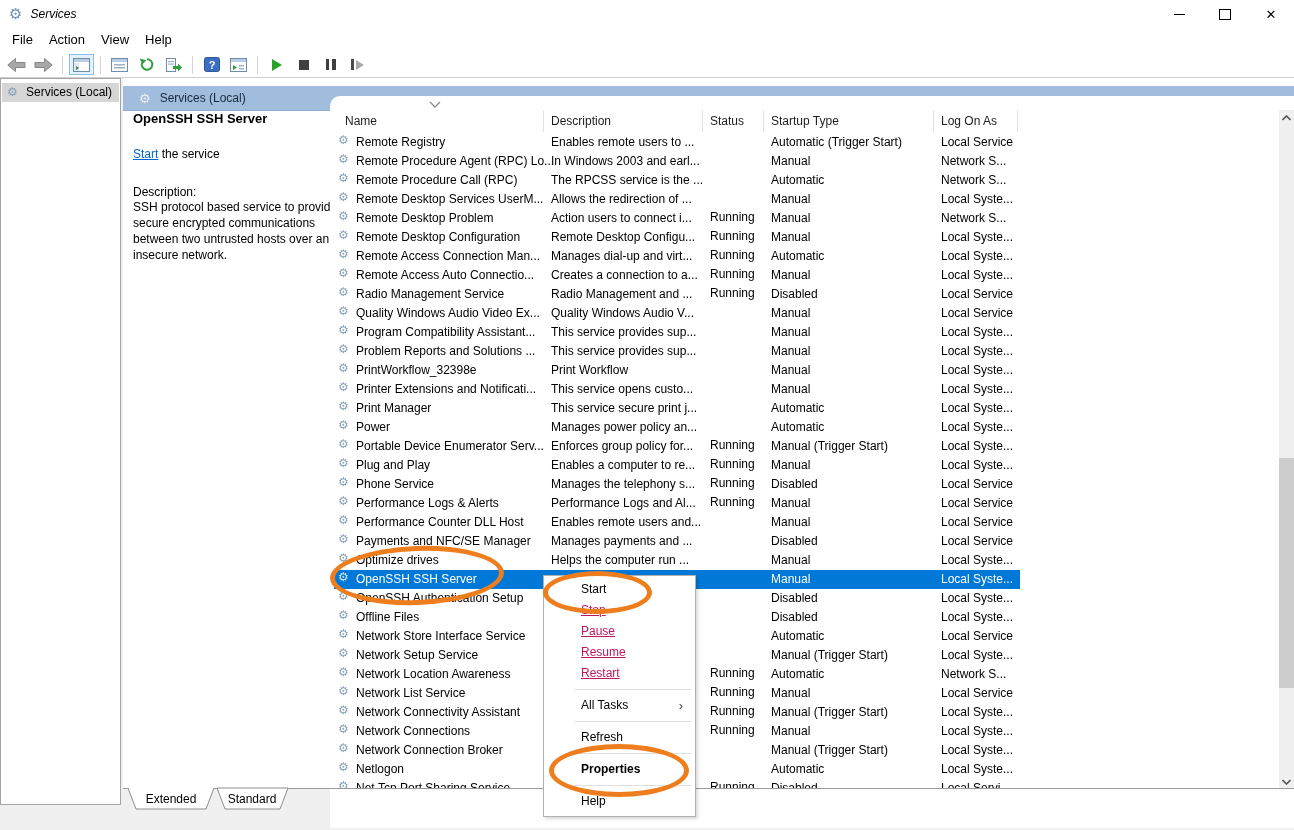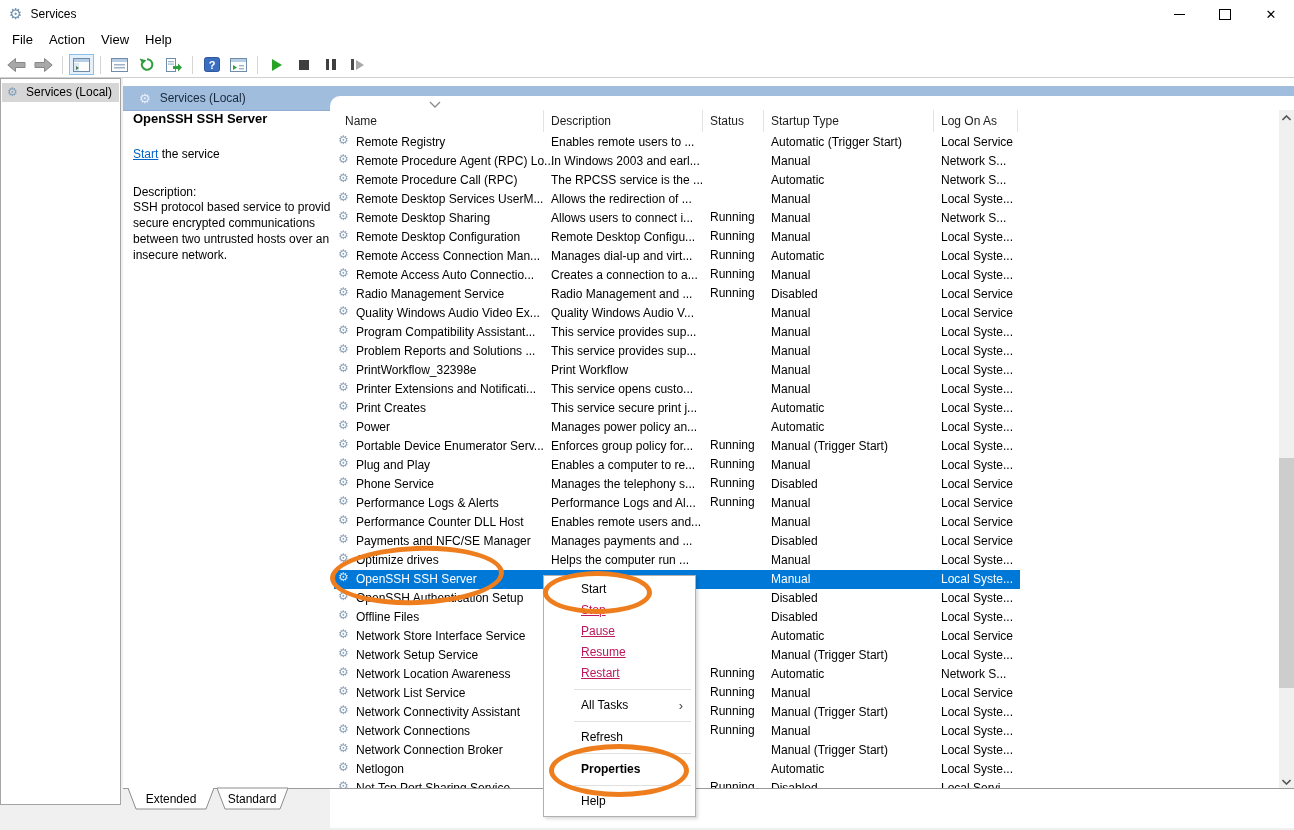--- a/index.html
+++ b/index.html
@@ -4,21 +4,21 @@
 <style>
   html,body{margin:0;padding:0;}
   body{font-family:"Liberation Sans",sans-serif;font-size:12px;color:#000;}
   #stage{position:relative;width:1294px;height:830px;background:#f0f0f0;overflow:hidden;}
 
   
   #topchrome{position:absolute;left:0;top:0;width:1294px;height:77px;background:#fff;border-bottom:1px solid #d0d0d0;}
   #titlebar{position:absolute;left:0;top:0;right:0;height:28px;display:flex;align-items:center;}
   .gear{font-family:"DejaVu Sans",sans-serif;line-height:1;}
   #title-gear{margin-left:9px;font-size:15px;color:#6f8fae;}
-  #window-title{margin-left:8px;font-size:12px;}
+  #window-title{margin-left:8px;font-size:12px;font-style:italic;}
   #wincontrols{position:absolute;right:0;top:0;height:28px;display:flex;}
   .winbtn{width:46px;height:28px;display:flex;align-items:center;justify-content:center;}
   .min-glyph{width:11px;height:1px;background:#000;}
   .max-glyph{width:10px;height:9px;border:1px solid #000;}
   .close-glyph{font-size:13px;}
 
   #menubar{position:absolute;left:0;top:28px;right:0;height:24px;display:flex;align-items:center;padding-left:4px;font-size:13px;}
   .menu-item{padding:0 8px;line-height:24px;}
 
   #toolbar{position:absolute;left:0;top:52px;right:0;height:25px;display:flex;align-items:center;padding-left:3px;}
@@ -266,22 +266,22 @@
           <div class="row" style="top: 57px;">
             <span class="cell c-icon gear">⚙</span>
             <span class="cell c-name">Remote Desktop Services UserM...</span>
             <span class="cell c-desc">Allows the redirection of ...</span>
             <span class="cell c-status">Running</span>
             <span class="cell c-startup">Manual</span>
             <span class="cell c-logon">Local Syste...</span>
           </div>
           <div class="row" style="top: 76px;">
             <span class="cell c-icon gear">⚙</span>
-            <span class="cell c-name">Remote Desktop Sharing</span>
-            <span class="cell c-desc">Allows users to connect i...</span>
+            <span class="cell c-name">Remote Desktop Problem</span>
+            <span class="cell c-desc">Action users to connect i...</span>
             <span class="cell c-status">Running</span>
             <span class="cell c-startup">Manual</span>
             <span class="cell c-logon">Network S...</span>
           </div>
           <div class="row" style="top: 95px;">
             <span class="cell c-icon gear">⚙</span>
             <span class="cell c-name">Remote Desktop Configuration</span>
             <span class="cell c-desc">Remote Desktop Configu...</span>
             <span class="cell c-status">Running</span>
             <span class="cell c-startup">Manual</span>
@@ -346,21 +346,21 @@
           <div class="row" style="top: 247px;">
             <span class="cell c-icon gear">⚙</span>
             <span class="cell c-name">Printer Extensions and Notificati...</span>
             <span class="cell c-desc">This service opens custo...</span>
             <span class="cell c-status"></span>
             <span class="cell c-startup">Manual</span>
             <span class="cell c-logon">Local Syste...</span>
           </div>
           <div class="row" style="top: 266px;">
             <span class="cell c-icon gear">⚙</span>
-            <span class="cell c-name">Print Creates</span>
+            <span class="cell c-name">Print Manager</span>
             <span class="cell c-desc">This service secure print j...</span>
             <span class="cell c-status">Running</span>
             <span class="cell c-startup">Automatic</span>
             <span class="cell c-logon">Local Syste...</span>
           </div>
           <div class="row" style="top: 285px;">
             <span class="cell c-icon gear">⚙</span>
             <span class="cell c-name">Power</span>
             <span class="cell c-desc">Manages power policy an...</span>
             <span class="cell c-status">Running</span>

